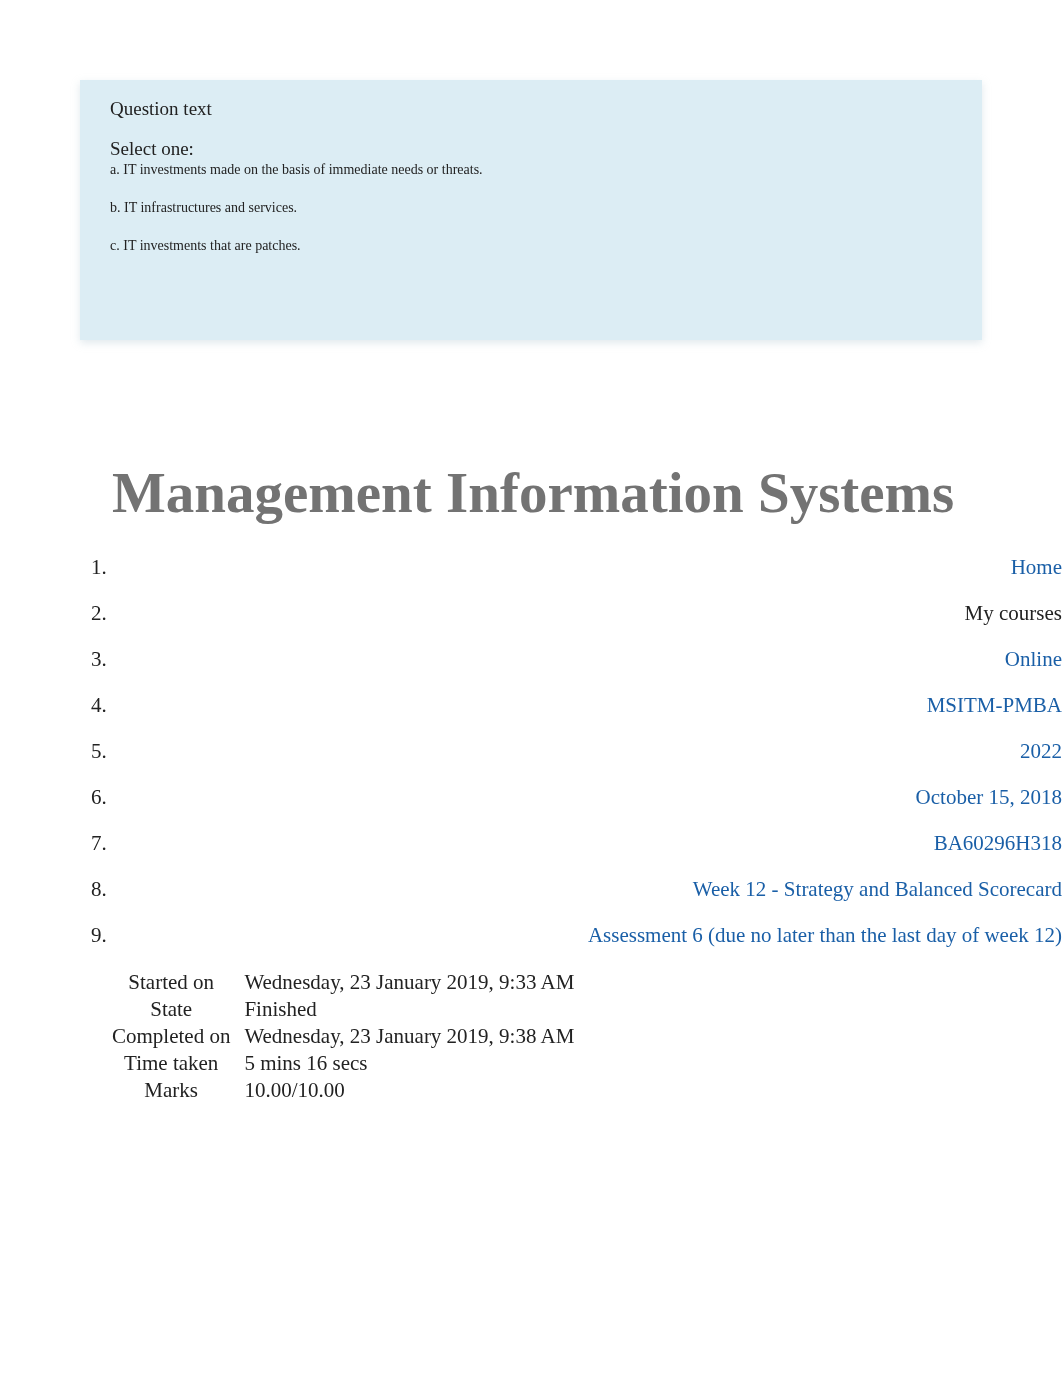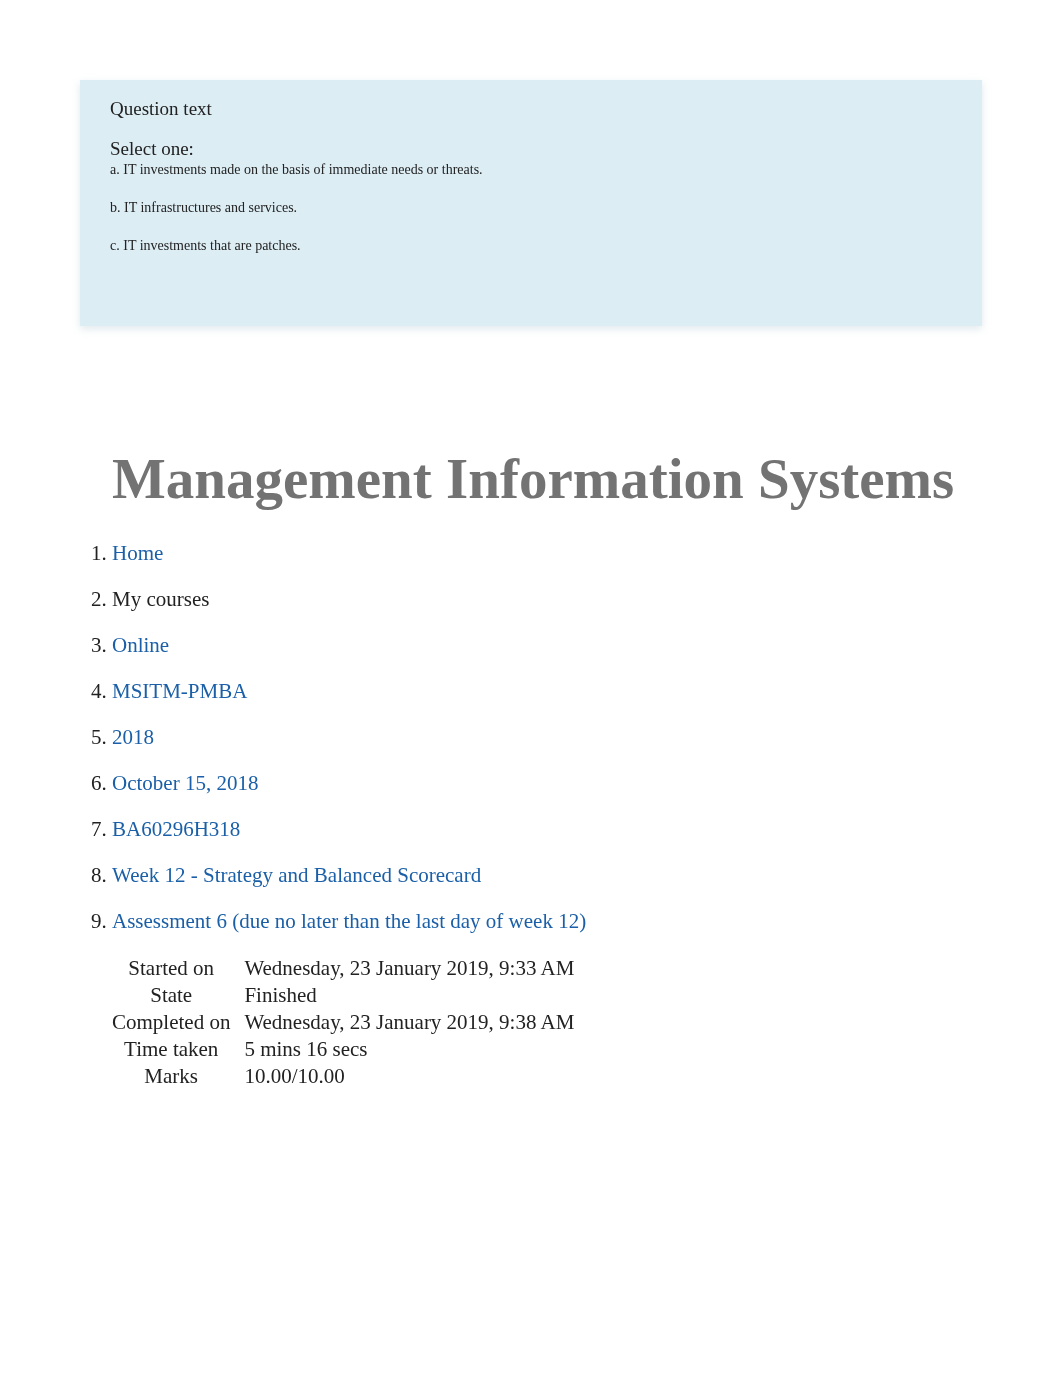--- a/index.html
+++ b/index.html
@@ -5,21 +5,21 @@
     body {
       margin: 0;
       padding: 0;
       font-family: "Times New Roman", Times, serif;
       background: #ffffff;
       width: 1062px;
     }
     .question-box {
       background: #dcedf4;
       margin: 80px 80px 0 80px;
-      padding: 18px 30px 50px 30px;
+      padding: 18px 30px 64px 30px;
       box-sizing: border-box;
       box-shadow: 0 3px 8px rgba(180,200,210,0.4);
     }
     .question-text-label {
       font-size: 19px;
       color: #222;
       margin-bottom: 18px;
     }
     .question-prompt {
       font-size: 19px;
@@ -45,20 +45,21 @@
     }
     .breadcrumb-list {
       list-style: decimal;
       margin: 0 0 0 112px;
       padding: 0;
       font-size: 21px;
     }
     .breadcrumb-list li {
       margin-bottom: 21px;
       color: #222;
+      text-align: right;
     }
     .breadcrumb-list a, .link-text {
       color: #1a5fa7;
       text-decoration: none;
     }
     .summary-table {
       margin: 10px 0 0 112px;
       font-size: 21px;
       border-collapse: collapse;
     }
@@ -99,21 +100,21 @@
   <li>
     <span>My courses</span>
   </li>
   <li>
     <a href="#" class="link-text">Online</a>
   </li>
   <li>
     <a href="#" class="link-text">MSITM-PMBA</a>
   </li>
   <li>
-    <a href="#" class="link-text">2018</a>
+    <a href="#" class="link-text">2022</a>
   </li>
   <li>
     <a href="#" class="link-text">October 15, 2018</a>
   </li>
   <li>
     <a href="#" class="link-text">BA60296H318</a>
   </li>
   <li>
     <a href="#" class="link-text">Week 12 - Strategy and Balanced Scorecard</a>
   </li>

